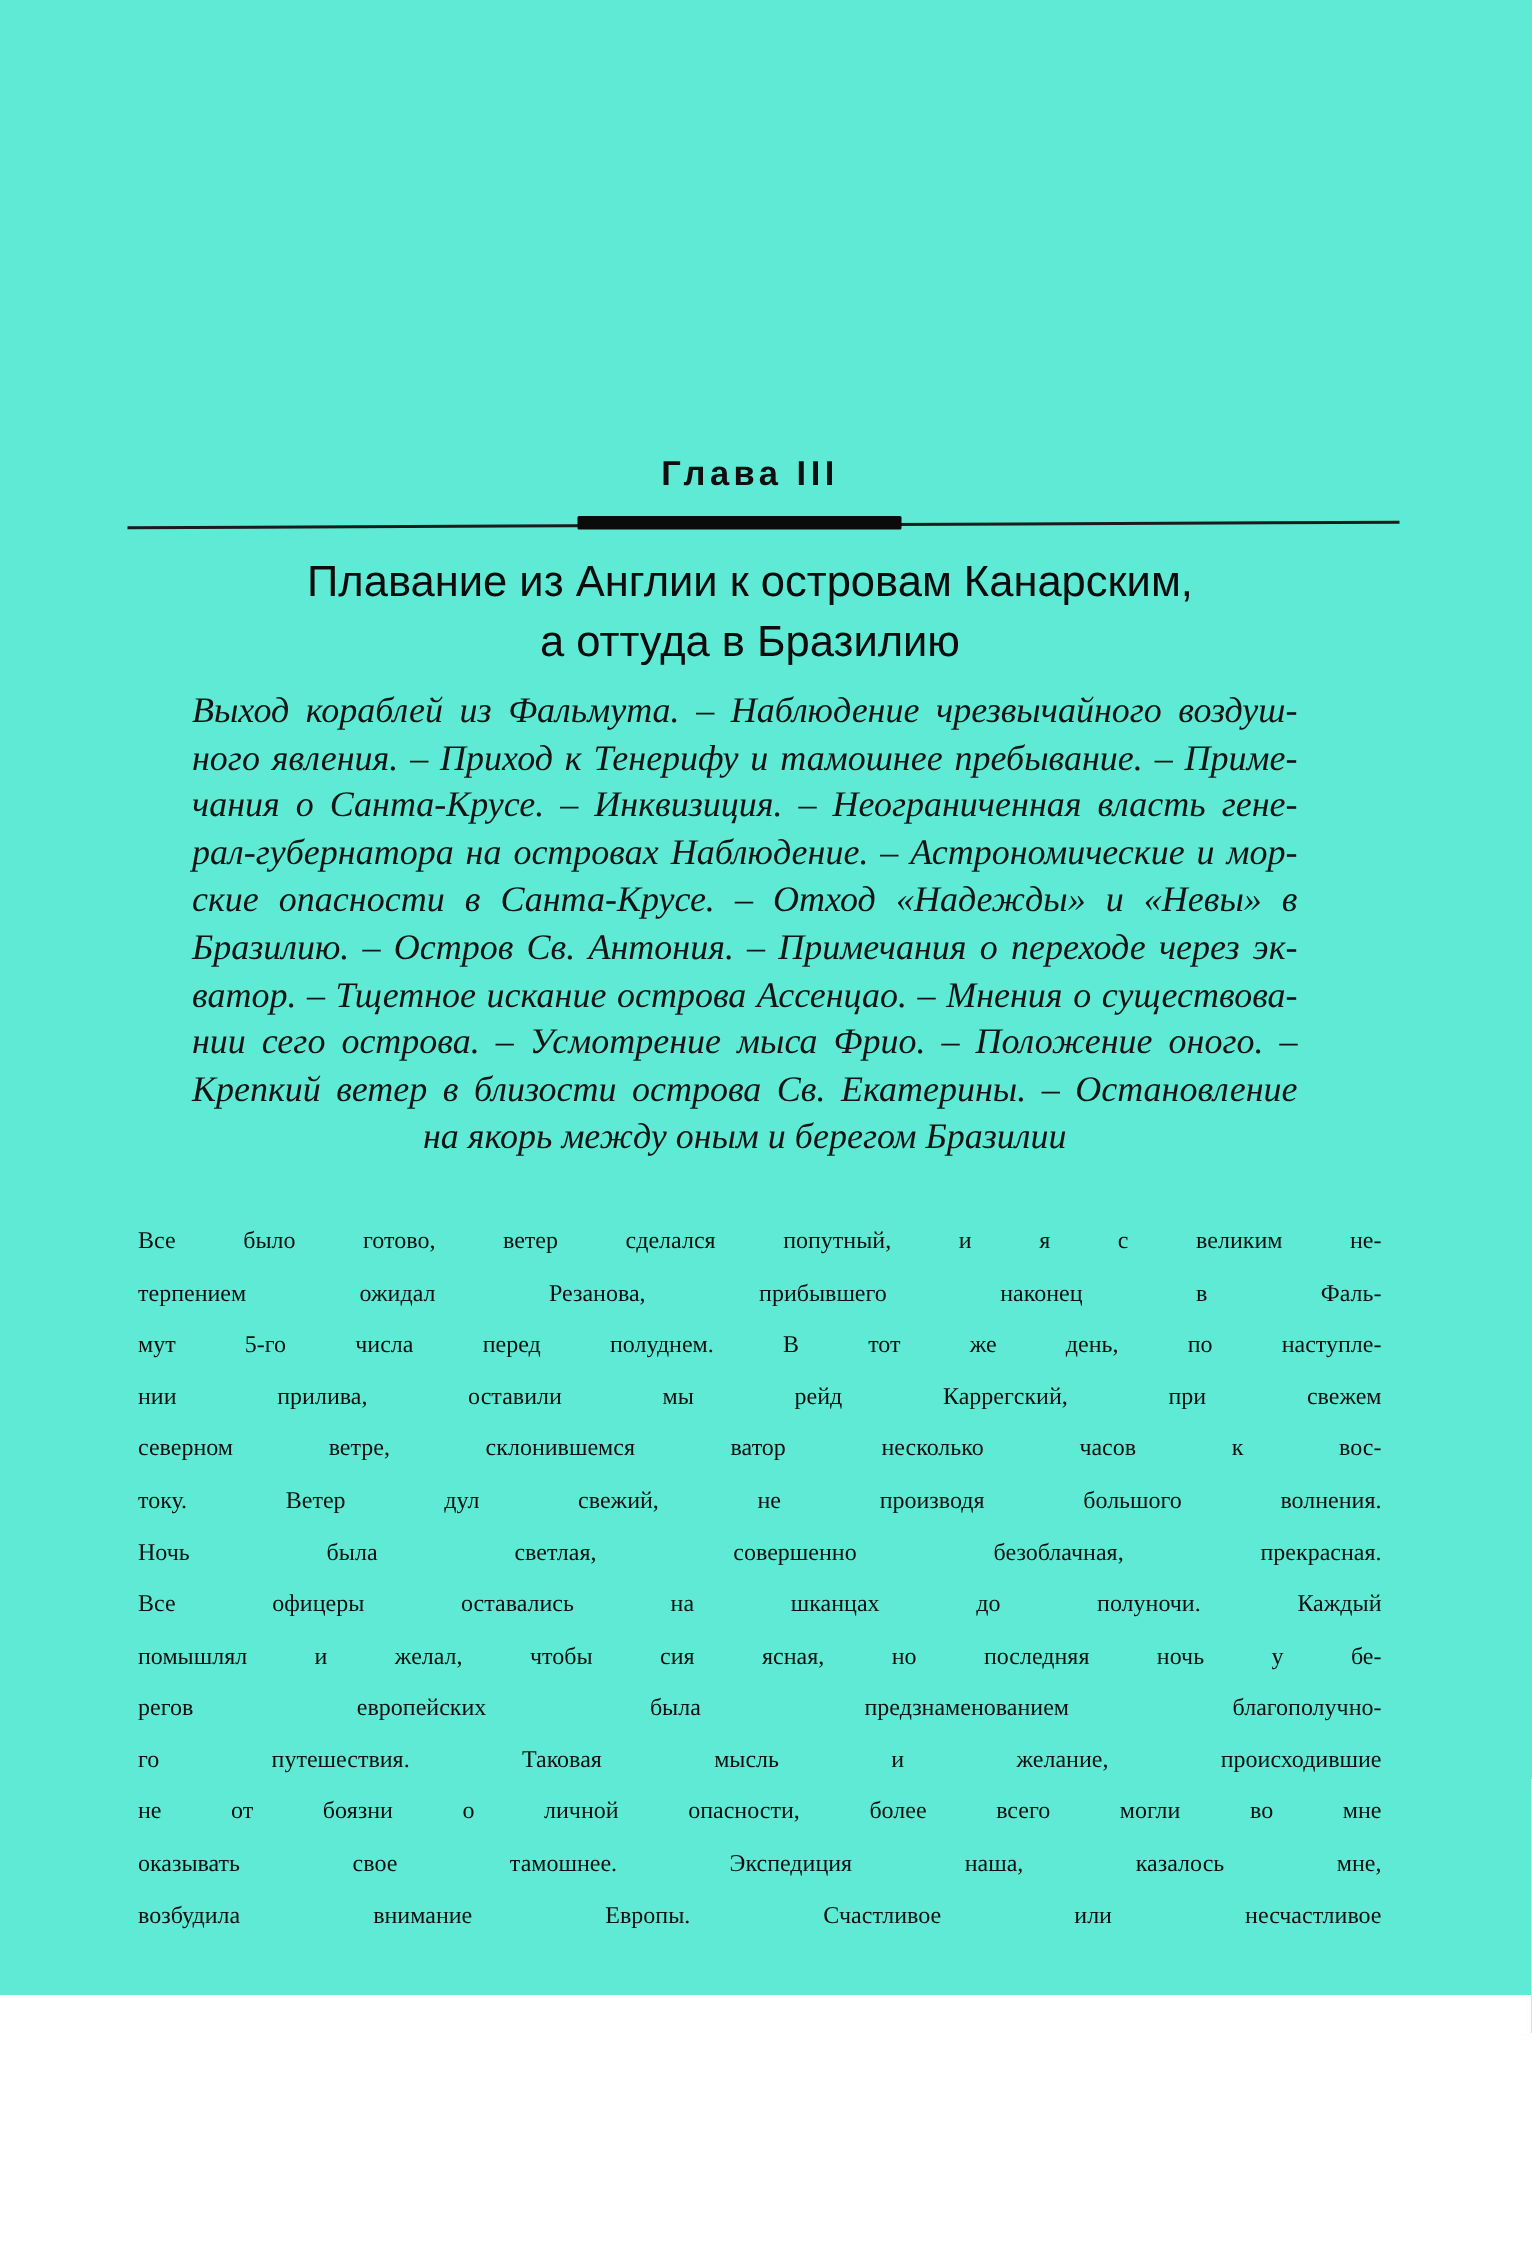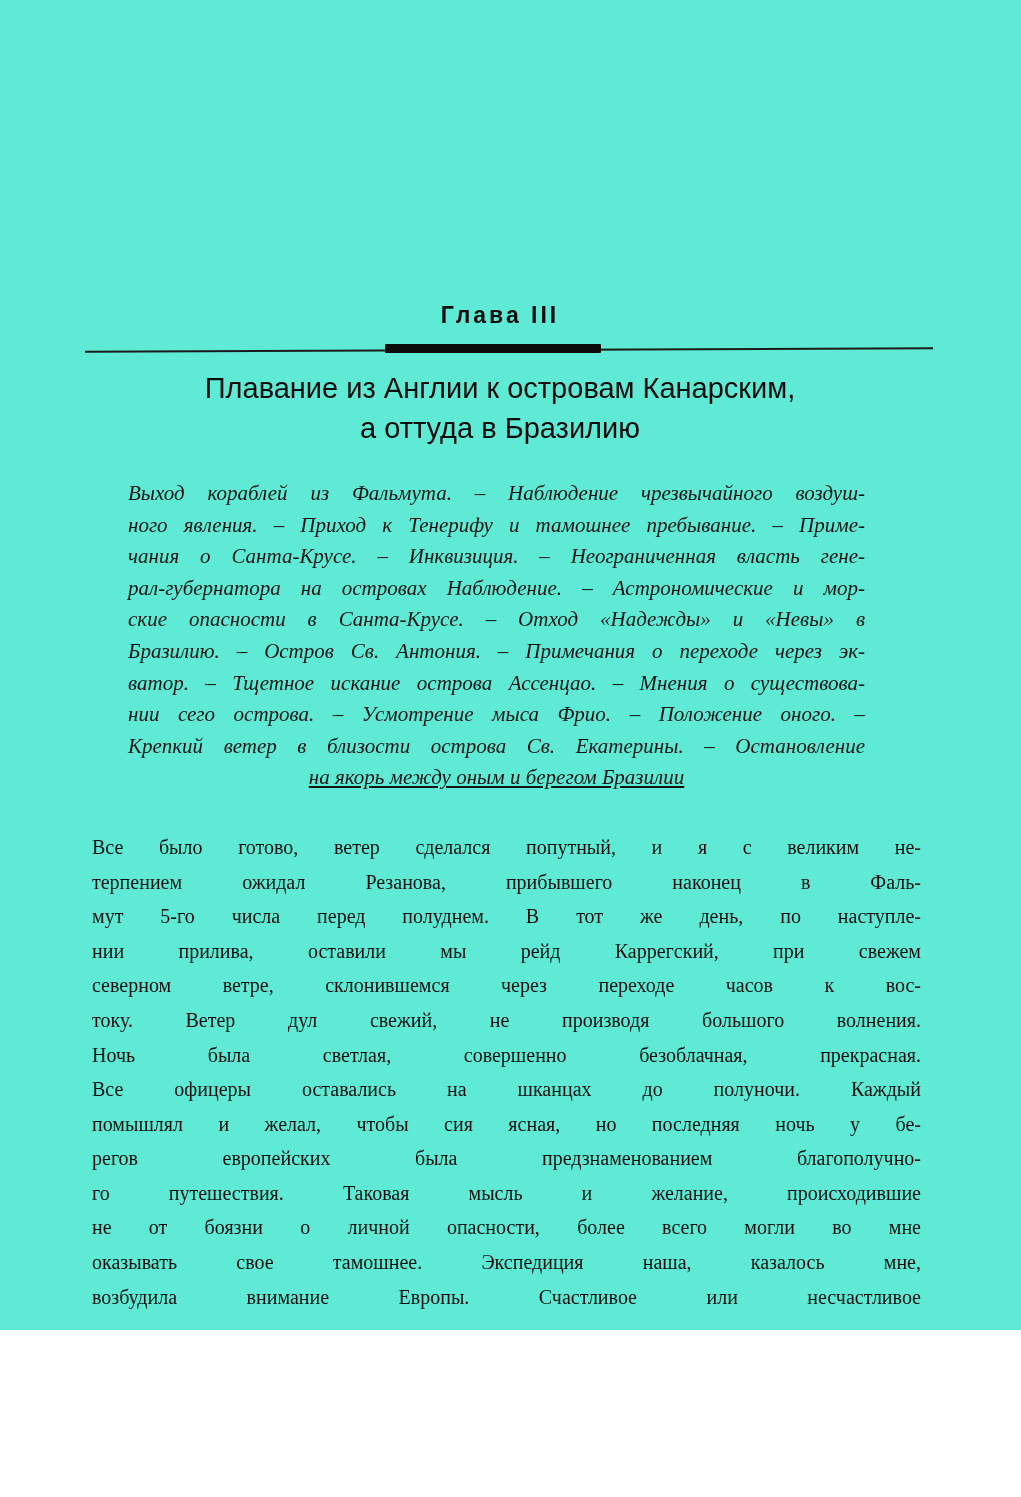--- a/index.html
+++ b/index.html
@@ -54,41 +54,40 @@
   }
   .chapter-title {
     margin-top: 12px;
     font-family: "Liberation Sans", sans-serif;
     font-size: 29px;
     font-weight: 400;
     line-height: 40px;
     color: #0c0c0c;
   }
   .summary {
-    margin: 30px auto 0 128px;
+    margin: 11px auto 0 128px;
     width: 737px;
     font-style: italic;
-    font-size: 21px;
+    font-size: 24px;
     line-height: 31.6px;
     color: #141414;
   }
   .summary-line {
     text-align: justify;
     text-align-last: justify;
     white-space: nowrap;
   }
   .summary-line.last {
     text-align: left;
     text-align-last: center;
-    text-decoration: underline;
   }
   .body-text {
     margin: 36px 0 0 92px;
     width: 829px;
-    font-size: 20px;
+    font-size: 16px;
     line-height: 34.6px;
     color: #101010;
   }
   .body-line {
     text-align: justify;
     text-align-last: justify;
     white-space: nowrap;
   }
   .folio {
     margin-top: 41px;
@@ -132,21 +131,21 @@
     <div class="summary-line">нии сего острова. – Усмотрение мыса Фрио. – Положение оного. –</div>
     <div class="summary-line">Крепкий ветер в близости острова Св. Екатерины. – Остановление</div>
     <div class="summary-line last">на якорь между оным и берегом Бразилии</div>
   </div>
 
   <div class="body-text">
     <div class="body-line">Все было готово, ветер сделался попутный, и я с великим не-</div>
     <div class="body-line">терпением ожидал Резанова, прибывшего наконец в Фаль-</div>
     <div class="body-line">мут 5-го числа перед полуднем. В тот же день, по наступле-</div>
     <div class="body-line">нии прилива, оставили мы рейд Каррегский, при свежем</div>
-    <div class="body-line">северном ветре, склонившемся через переходе часов к вос-</div>
+    <div class="body-line">северном ветре, склонившемся ватор несколько часов к вос-</div>
     <div class="body-line">току. Ветер дул свежий, не производя большого волнения.</div>
     <div class="body-line">Ночь была светлая, совершенно безоблачная, прекрасная.</div>
     <div class="body-line">Все офицеры оставались на шканцах до полуночи. Каждый</div>
     <div class="body-line">помышлял и желал, чтобы сия ясная, но последняя ночь у бе-</div>
     <div class="body-line">регов европейских была предзнаменованием благополучно-</div>
     <div class="body-line">го путешествия. Таковая мысль и желание, происходившие</div>
     <div class="body-line">не от боязни о личной опасности, более всего могли во мне</div>
     <div class="body-line">оказывать свое тамошнее. Экспедиция наша, казалось мне,</div>
     <div class="body-line">возбудила внимание Европы. Счастливое или несчастливое</div>
   </div>

